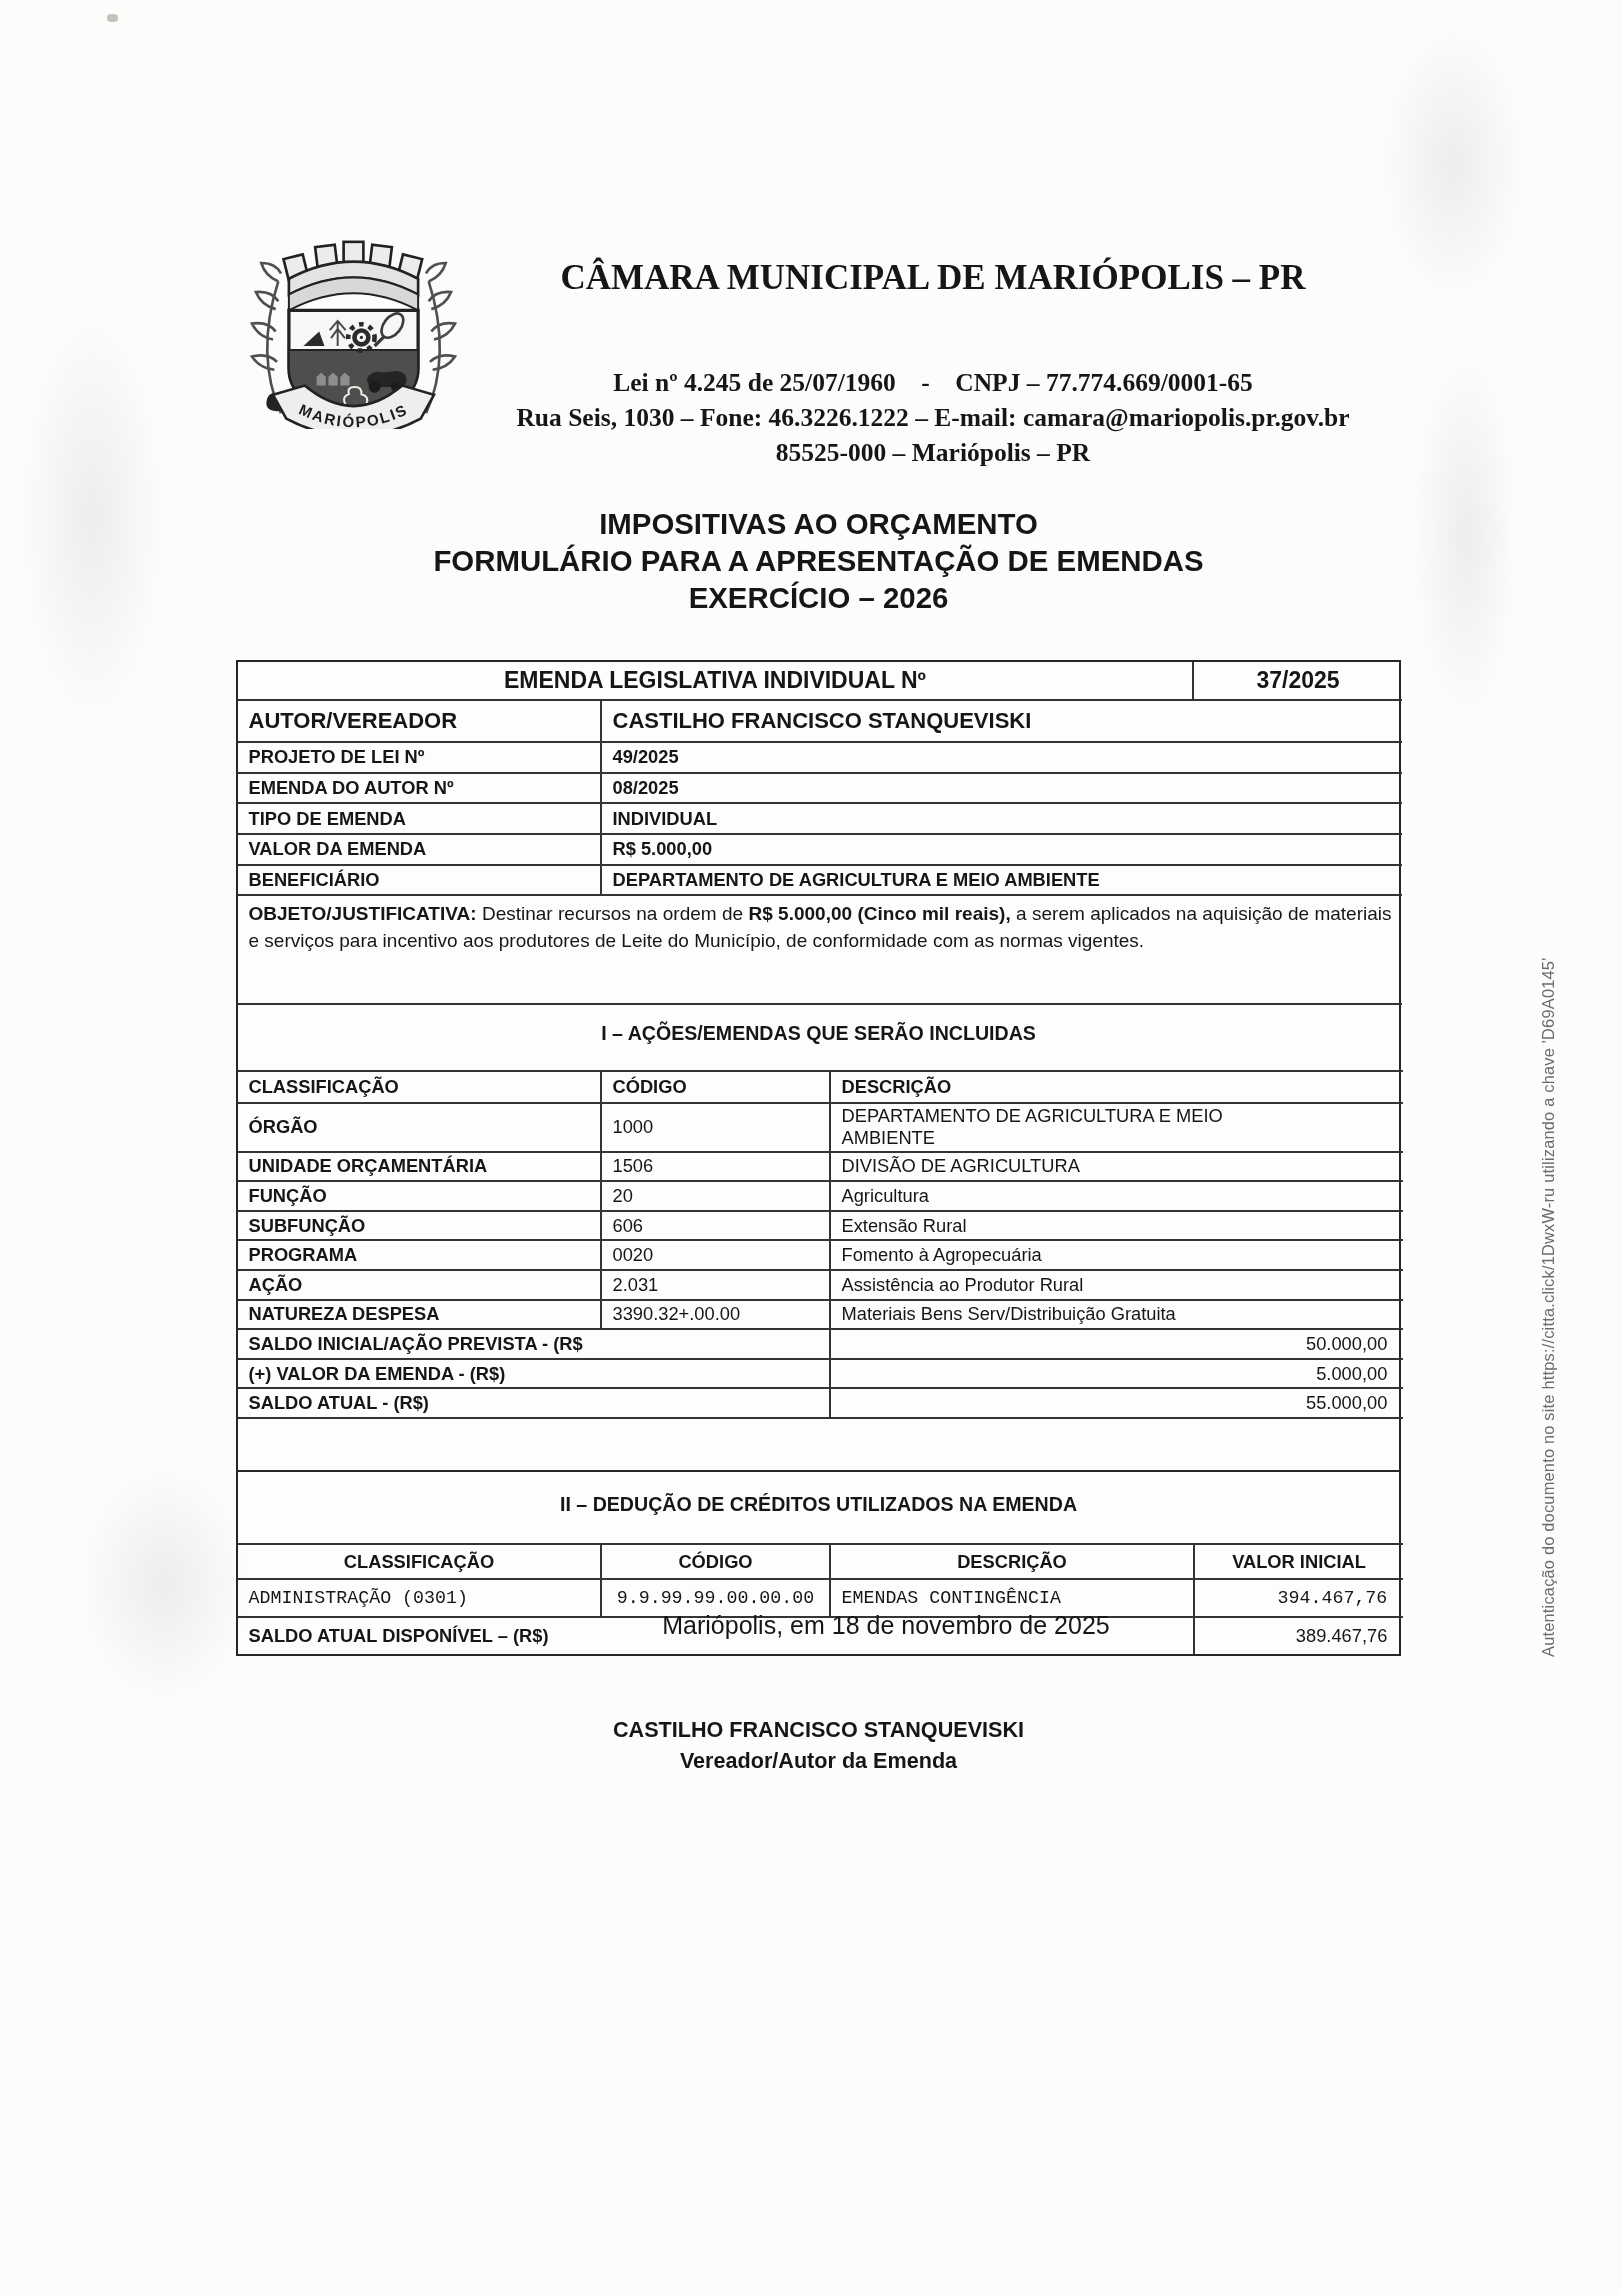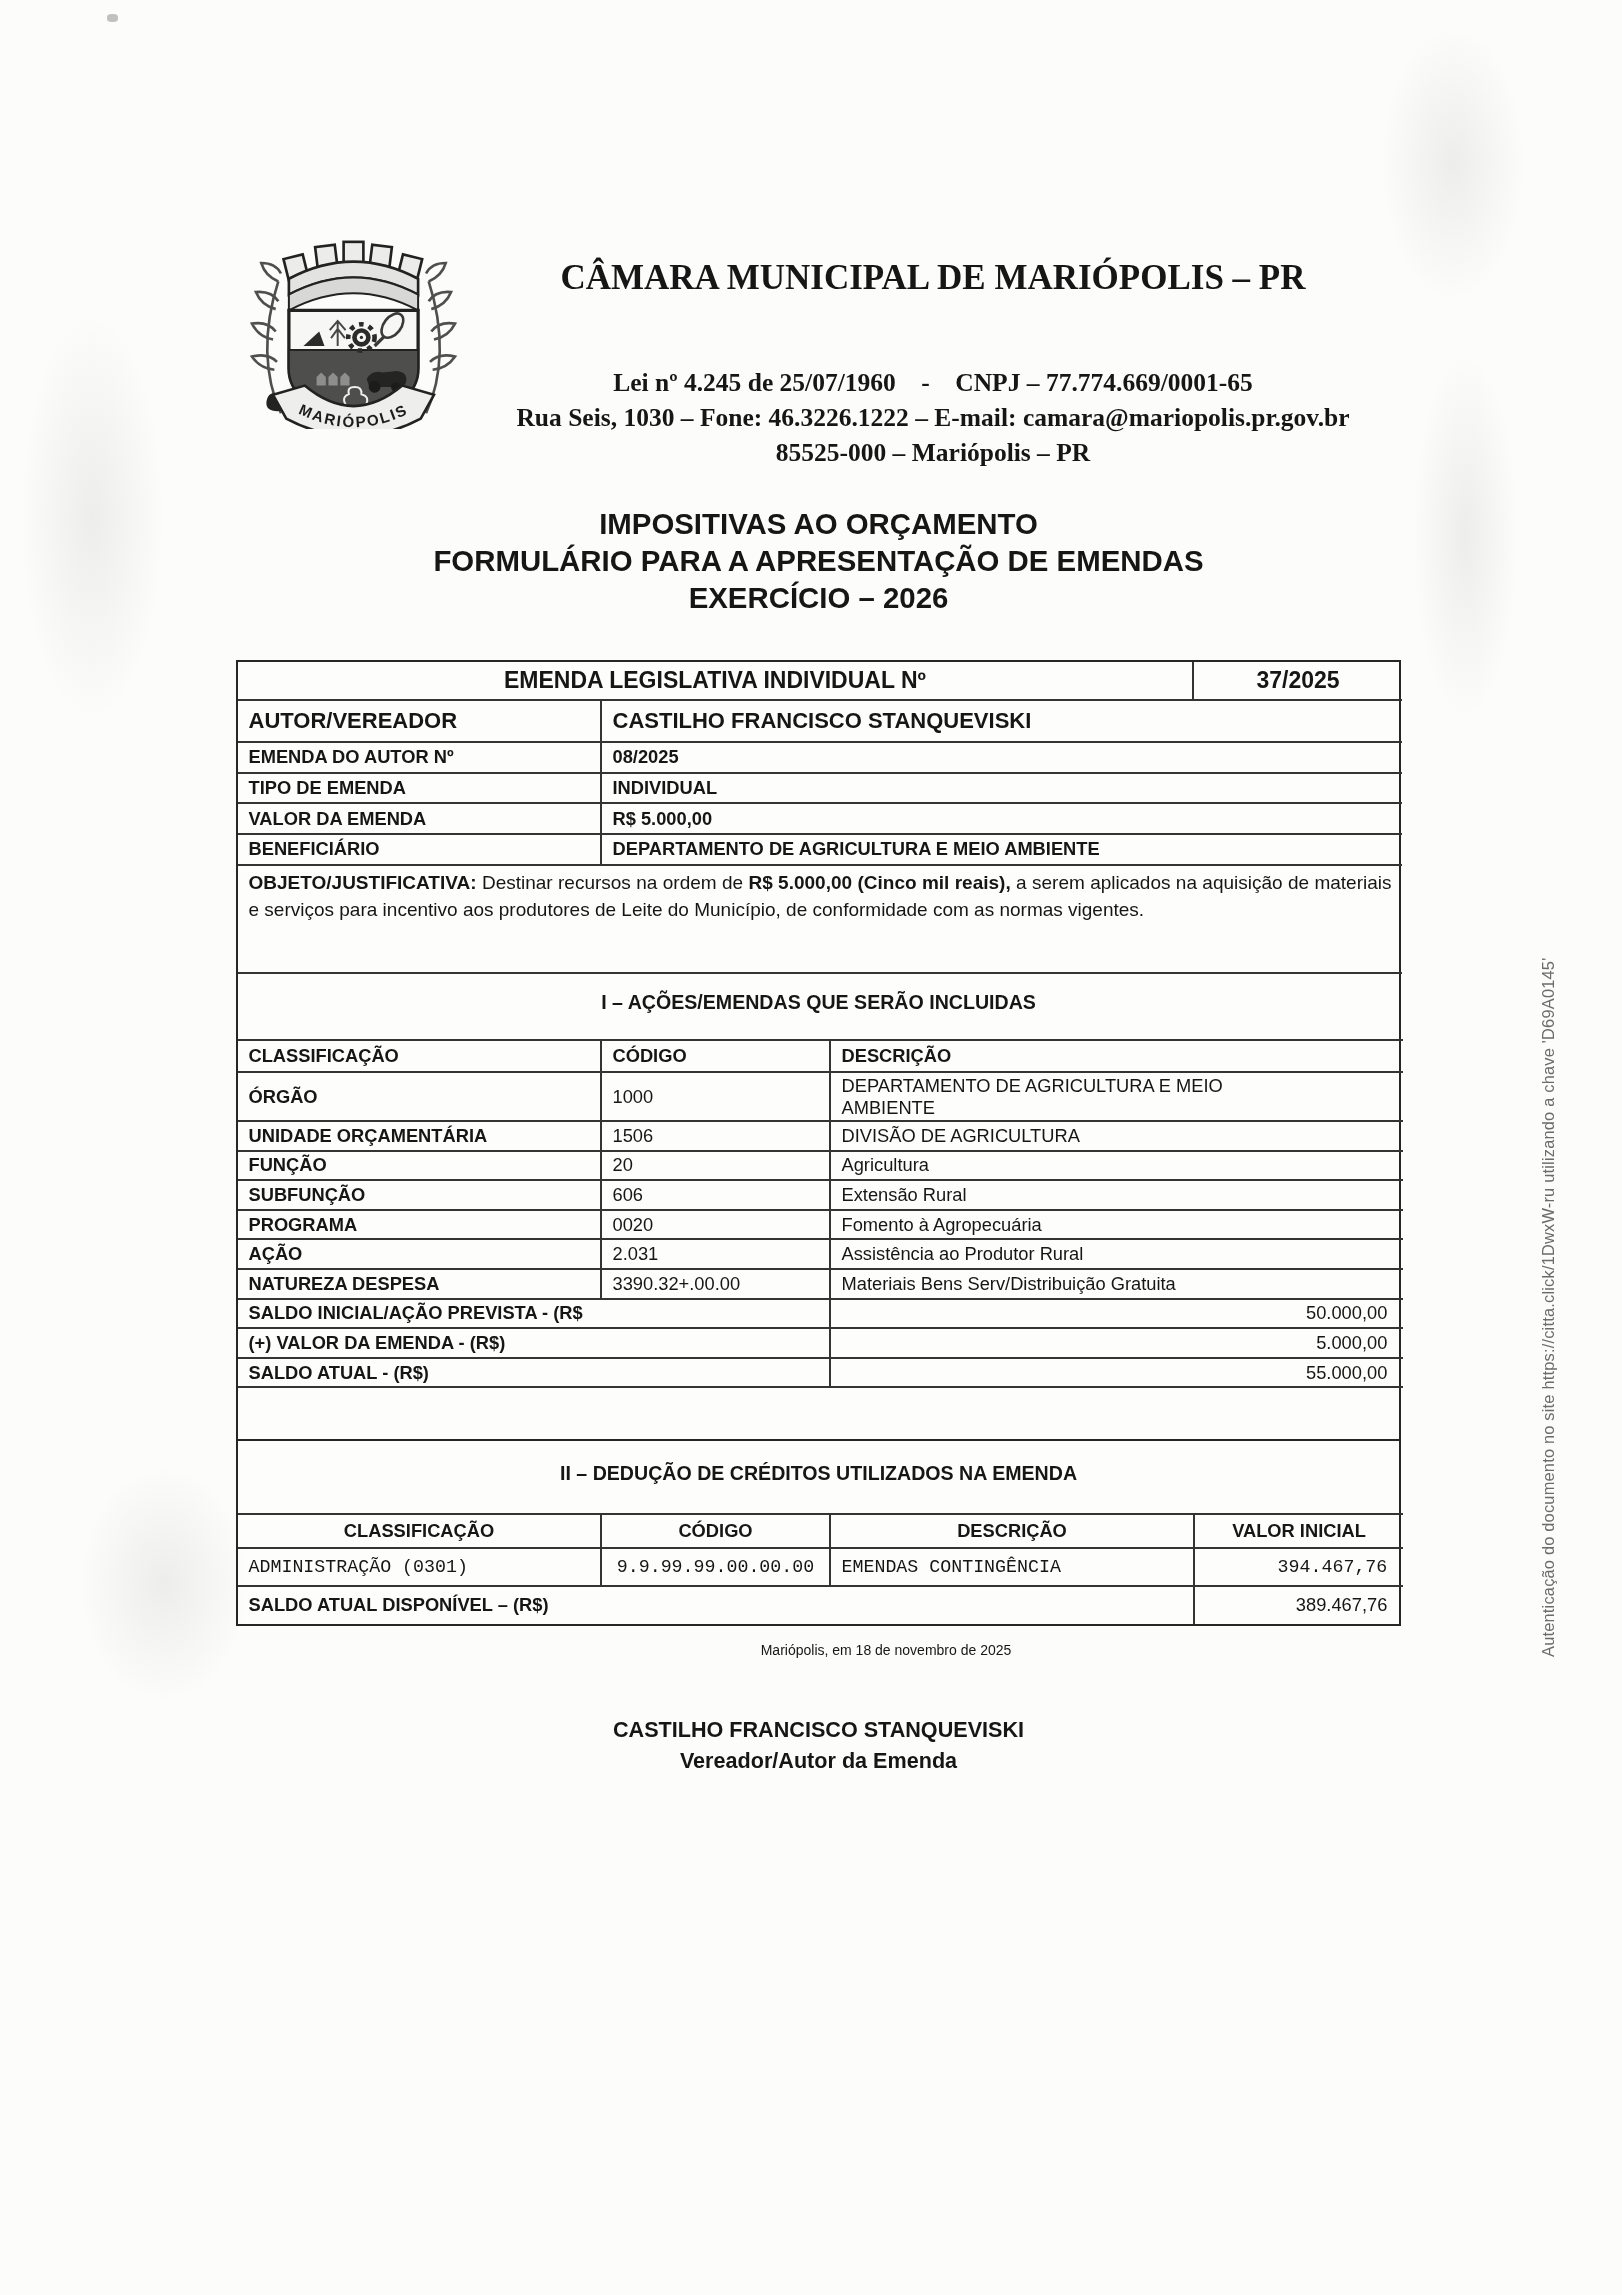--- a/index.html
+++ b/index.html
@@ -66,21 +66,21 @@
   .t2 td.val, .t3 td.val{text-align:right; padding-right:15.7px;}
 
   .t3 tr.h td{font-weight:bold; height:30px; text-align:center;}
   .t3 tr.d td{height:33px;font-family:Liberation Mono, monospace;}
   .t3 tr.sum td{height:34px;}
   .t3 tr:last-child td{border-bottom:none;}
   .t3 td.code{text-align:center;}
 
   
   .date-line{position:absolute; top:1611px; left:236px; width:1300px;
-             text-align:center; font-size:14px;margin-top:31px;}
+             text-align:center; font-size:25px;}
   .signature{position:absolute; top:1714px; left:236px; width:1165px;
              text-align:center; font-weight:bold; font-size:21.6px; line-height:31px;}
 
   
   .sidebar-note{position:absolute; left:1539px; top:1657px; width:1047px;
                 transform:rotate(-90deg); transform-origin:0 0;
                 font-size:16.4px; color:#6b6b6b; letter-spacing:0.2px; white-space:nowrap;}
 </style>
 </head>
 <body>
@@ -187,20 +187,24 @@
           <col style="width:209px">
         </colgroup>
       <tbody>
           <tr class="rA">
         <td colspan="2">EMENDA LEGISLATIVA INDIVIDUAL Nº</td>
         <td>37/2025</td>
       </tr>
       <tr class="rB">
         <td>AUTOR/VEREADOR</td>
         <td colspan="2">CASTILHO FRANCISCO STANQUEVISKI</td>
+      </tr>
+      <tr class="rS">
+        <td>PROJETO DE LEI Nº</td>
+        <td colspan="2">49/2025</td>
       </tr>
       <tr class="rS">
         <td>EMENDA DO AUTOR Nº</td>
         <td colspan="2">08/2025</td>
       </tr>
       <tr class="rS">
         <td>TIPO DE EMENDA</td>
         <td colspan="2">INDIVIDUAL</td>
       </tr>
       <tr class="rS">

